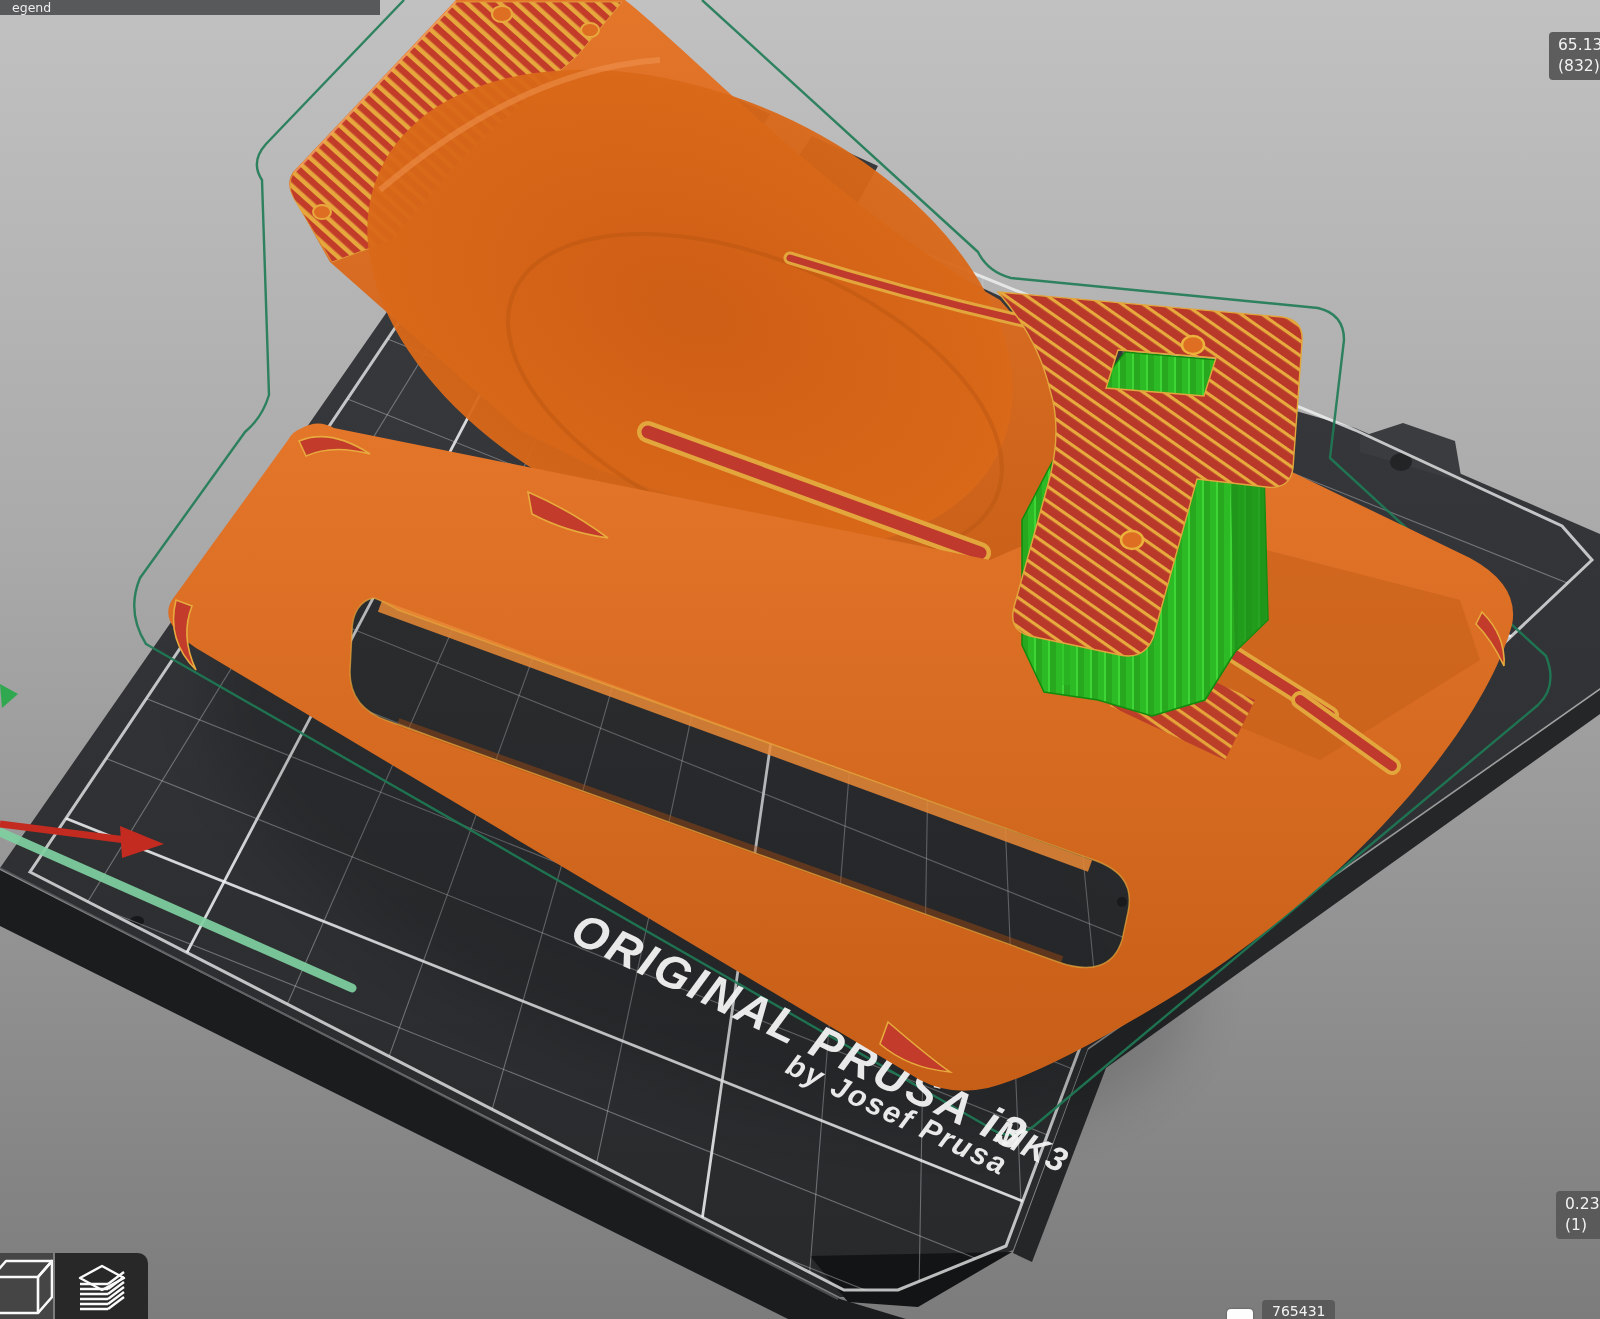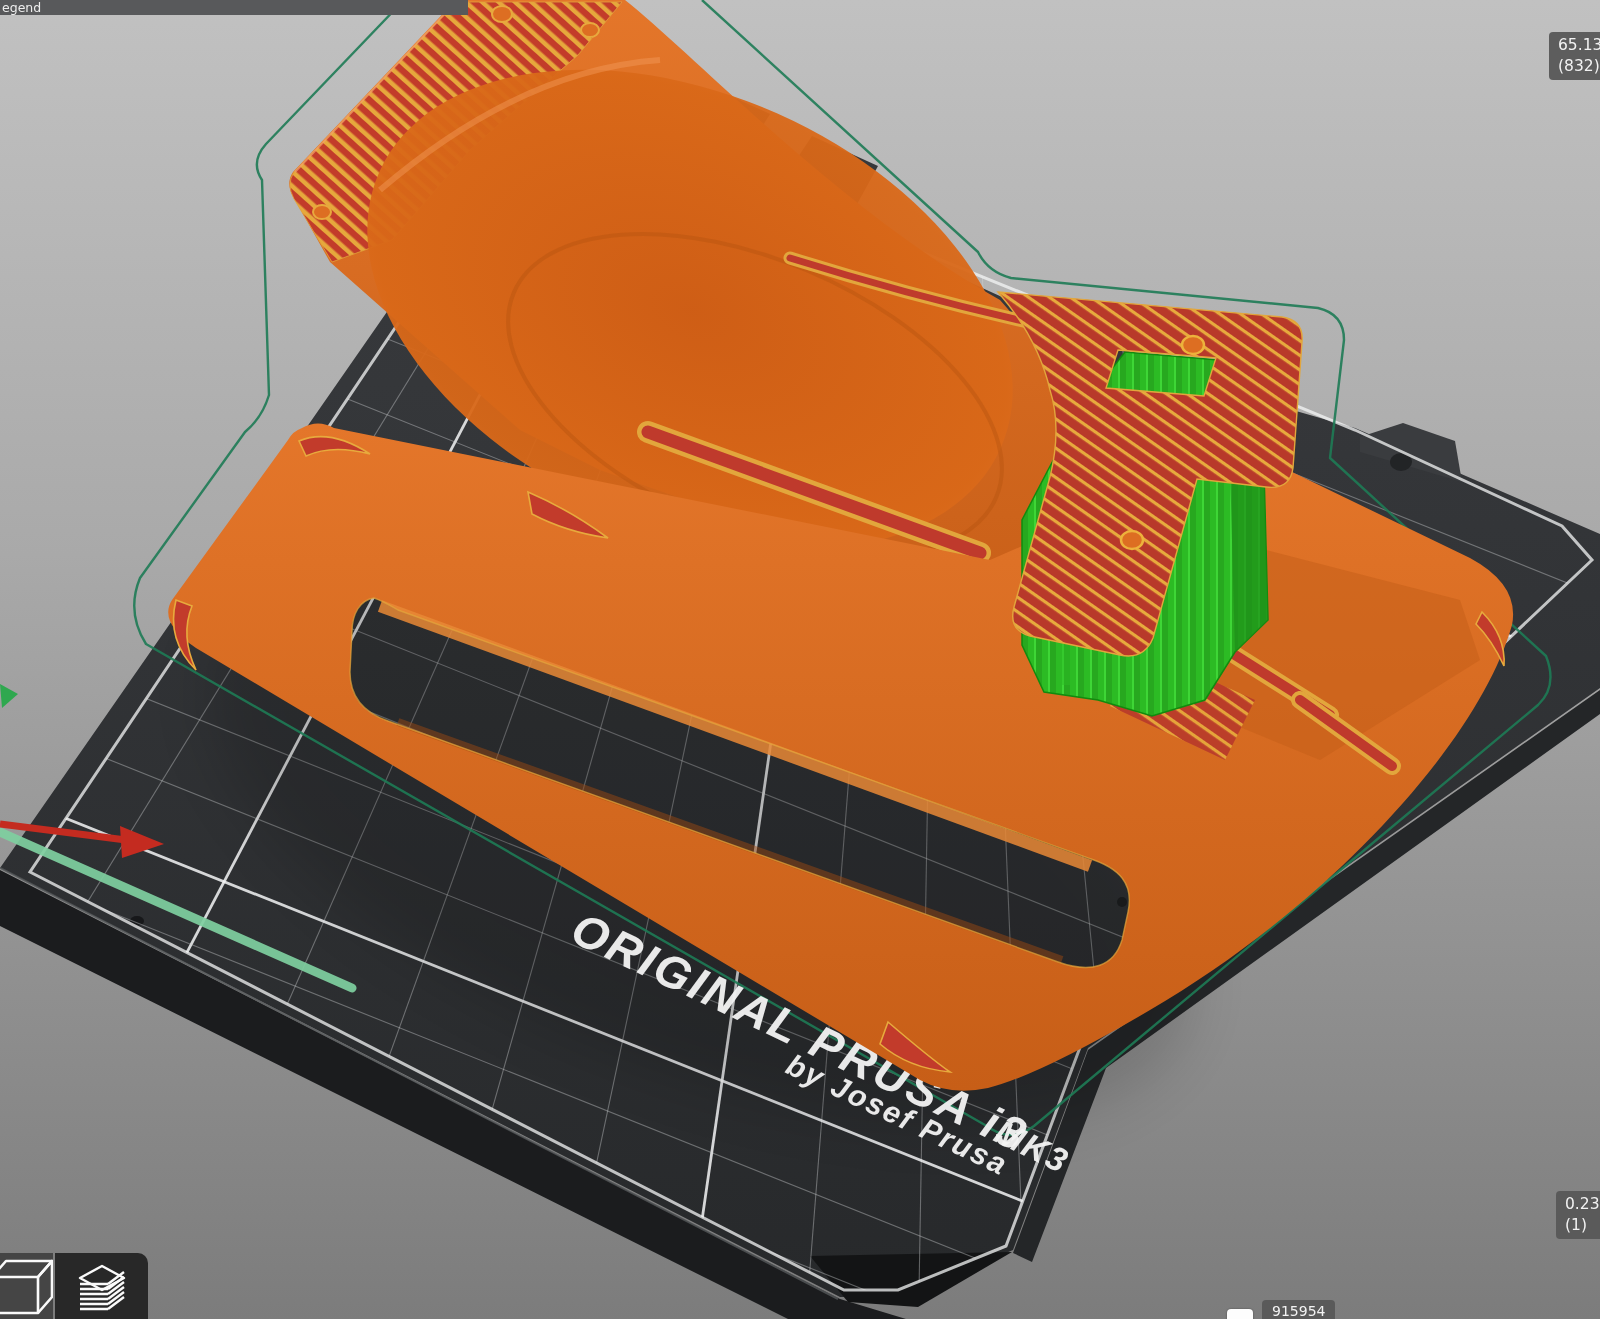--- a/index.html
+++ b/index.html
@@ -2,22 +2,22 @@
 <html><head>
 <meta charset="utf-8">
 <style>
   html,body{margin:0;padding:0;background:#888;}
   #app{position:relative;width:1600px;height:1319px;overflow:hidden;
        font-family:"DejaVu Sans","Liberation Sans",sans-serif;user-select:none;}
   #scene{position:absolute;left:0;top:0;}
   .gmin{stroke:#d2d4d6;stroke-width:1.1;opacity:.40;}
   .gmaj{stroke:#f4f5f6;stroke-width:2.8;opacity:.85;}
   
-  .legend-bar{position:absolute;left:0;top:0;width:468px;height:15px;background:#58595b;
-      color:#ededed;font-size:12.5px;line-height:15px;padding-left:2px;box-sizing:border-box;}
+  .legend-bar{position:absolute;left:0;top:0;width:380px;height:15px;background:#58595b;
+      color:#ededed;font-size:12.5px;line-height:15px;padding-left:12px;box-sizing:border-box;}
   .tooltip{position:absolute;background:rgba(88,88,88,.96);color:#f2f2f2;border-radius:4px;
       font-size:15.5px;line-height:21px;padding:3px 9px;white-space:nowrap;}
   .tt-top{left:1549px;top:32px;}
   .tt-bottom{left:1556px;top:1191px;}
   .tt-moves{left:1262px;top:1300px;font-size:14px;line-height:18px;padding:2px 10px;}
   .slider-handle{position:absolute;left:1227px;top:1309px;width:26px;height:16px;
       background:#fdfdfd;border-radius:4px;box-shadow:0 0 2px rgba(0,0,0,.4);}
   .view-btns{position:absolute;left:0;top:1253px;height:66px;display:flex;gap:2px;}
   .vbtn{height:66px;display:flex;align-items:center;justify-content:center;overflow:hidden;}
   .vbtn-editor{width:53px;background:#454545;}
@@ -241,21 +241,21 @@
     <div>(832)</div>
   </div>
 
   <div class="tooltip tt-bottom">
     <div>0.23</div>
     <div>(1)</div>
   </div>
 
   <div class="slider-handle"></div>
   <div class="tooltip tt-moves">
-    <span>915954</span>
+    <span>765431</span>
   </div>
 
   <div class="view-btns">
     <div class="vbtn vbtn-editor">
       <svg width="53" height="66" viewBox="0 0 53 66">
         <g fill="none" stroke="#fafafa" stroke-width="2.6" stroke-linejoin="round">
           <rect x="-8" y="24" width="46" height="36"></rect>
           <path d="M-8,24 L6,8 L52,8 L38,24"></path>
           <path d="M38,24 L52,8 L52,44 L38,60"></path>
         </g>

